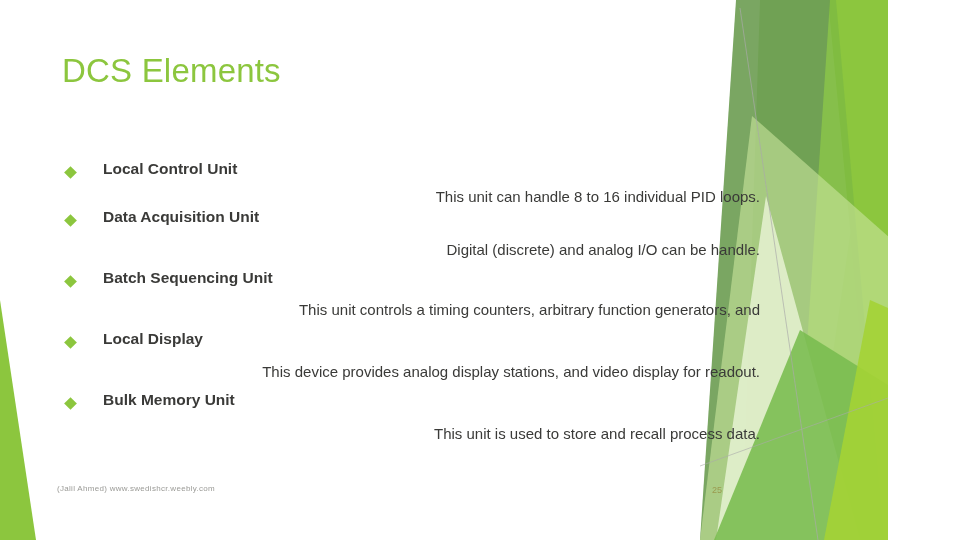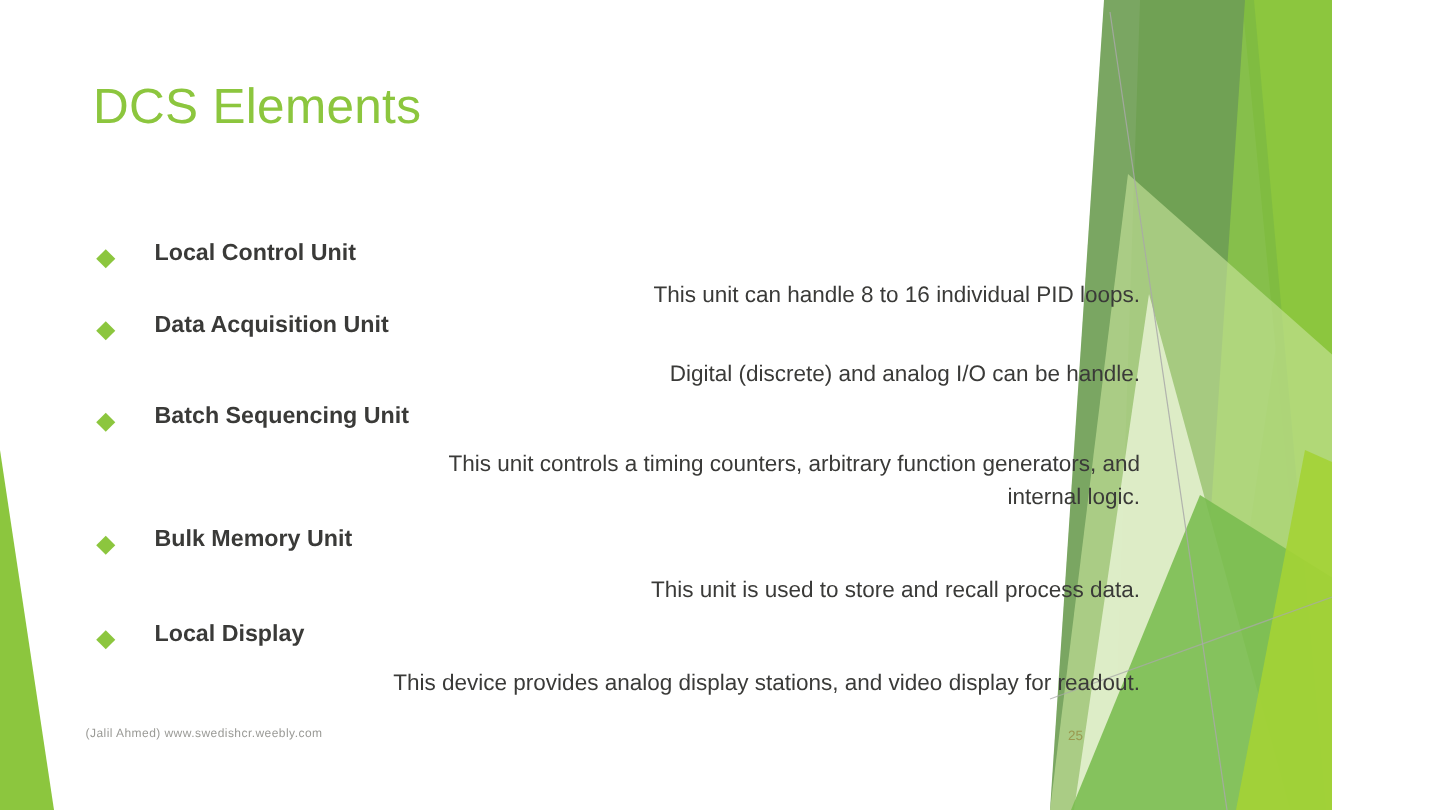--- a/index.html
+++ b/index.html
@@ -159,42 +159,41 @@
       </div>
     </div>
 
     <div class="bullet-block" style="margin-top:8px;">
       <div class="bullet-row">
         <span class="bullet-mark"></span>
         <span class="bullet-head">Batch Sequencing Unit</span>
       </div>
       <div class="sub-wrap" style="margin-top:4px;">
         <div class="sub-line">This unit controls a timing counters, arbitrary function generators, and</div>
-        <div class="sub-line">internal logic.</div>
+      </div>
+    </div>
+
+    <div class="bullet-block" style="margin-top:9px;">
+      <div class="bullet-row">
+        <span class="bullet-mark"></span>
+        <span class="bullet-head">Local Display</span>
+      </div>
+      <div class="sub-wrap" style="margin-top:5px;">
+        <div class="sub-line">This device provides analog display stations, and video display for readout.</div>
       </div>
     </div>
 
     <div class="bullet-block" style="margin-top:8px;">
       <div class="bullet-row">
         <span class="bullet-mark"></span>
         <span class="bullet-head">Bulk Memory Unit</span>
       </div>
       <div class="sub-wrap" style="margin-top:6px;">
         <div class="sub-line">This unit is used to store and recall process data.</div>
       </div>
     </div>
 
-    <div class="bullet-block" style="margin-top:9px;">
-      <div class="bullet-row">
-        <span class="bullet-mark"></span>
-        <span class="bullet-head">Local Display</span>
-      </div>
-      <div class="sub-wrap" style="margin-top:5px;">
-        <div class="sub-line">This device provides analog display stations, and video display for readout.</div>
-      </div>
-    </div>
-
   </div>
 
   <div id="footer-credit">(Jalil Ahmed) www.swedishcr.weebly.com</div>
   <div id="page-number">25</div>
 
 </div>
 
 </body></html>

